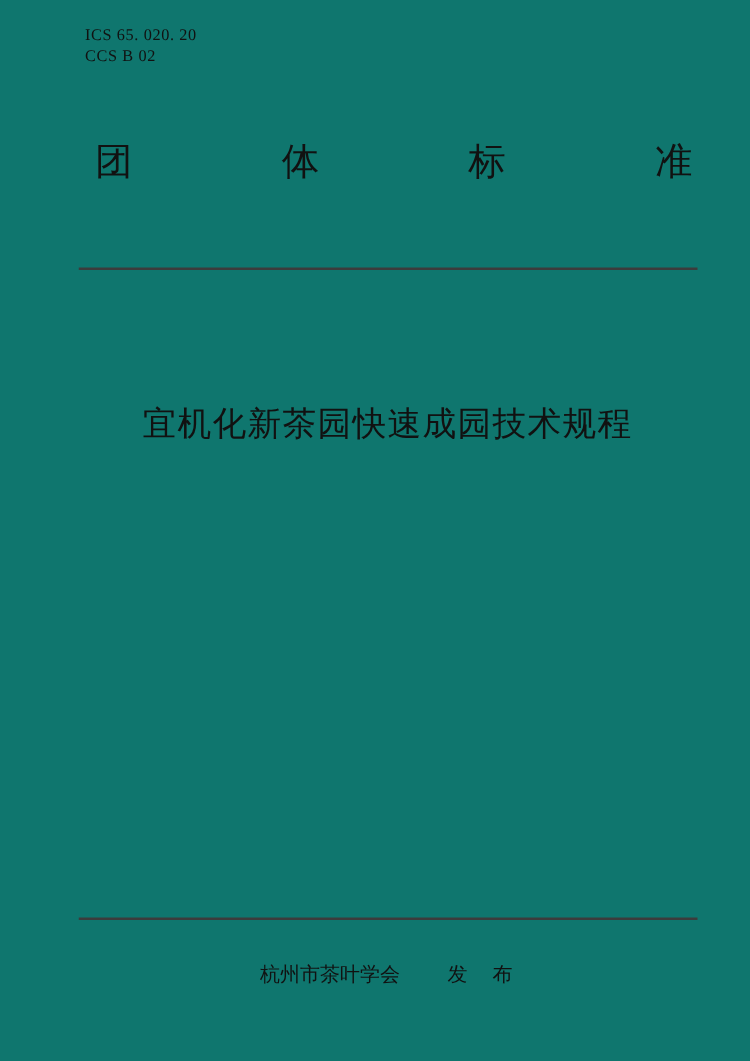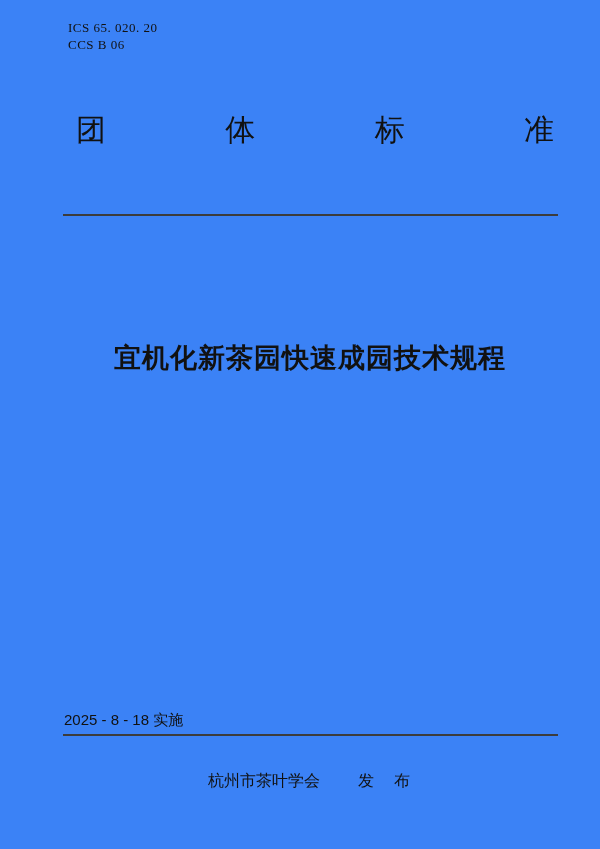--- a/index.html
+++ b/index.html
@@ -4,21 +4,21 @@
 <style>
   html, body {
     margin: 0;
     padding: 0;
     background: #ffffff;
   }
   .page {
     position: relative;
     width: 600px;
     height: 849px;
-    background: #3b82f6;
+    background: #0f766e;
     overflow: hidden;
     font-family: "Liberation Sans", sans-serif;
     color: #000000;
   }
   .ics-block {
     position: absolute;
     left: 68px;
     top: 19px;
     font-family: "Liberation Serif", serif;
     font-size: 13px;
@@ -68,25 +68,24 @@
   .rule-top { top: 214px; }
   .rule-bottom { top: 734px; }
   .doc-title {
     position: absolute;
     left: 62px;
     width: 496px;
     top: 322px;
     text-align: center;
     font-size: 27px;
     line-height: 34px;
-    font-weight: bold;
+    font-weight: normal;
     letter-spacing: 1px;
     white-space: nowrap;
     color: #111111;
-    margin-top: 19px;
   }
   .date-row {
     position: absolute;
     left: 64px;
     width: 495px;
     top: 710px;
     display: flex;
     justify-content: space-between;
     font-size: 15px;
     line-height: 20px;
@@ -109,38 +108,37 @@
     letter-spacing: 2px;
   }
 </style>
 </head>
 <body>
 
 <div class="page">
 
   <div class="ics-block">
     <div>ICS 65. 020. 20</div>
-    <div>CCS B 06</div>
+    <div>CCS B 02</div>
   </div>
 
 
   <div class="type-row">
     <span>团</span>
     <span>体</span>
     <span>标</span>
     <span>准</span>
   </div>
 
 
   <div class="rule rule-top"></div>
 
   <div class="doc-title">宜机化新茶园快速成园技术规程</div>
 
   <div class="date-row">
-    <span>2025 - 8 - 18 实施</span>
   </div>
 
   <div class="rule rule-bottom"></div>
 
   <div class="publisher-row">
     <span>杭州市茶叶学会</span><span class="publish-word">发　布</span>
   </div>
 
 </div>
 

